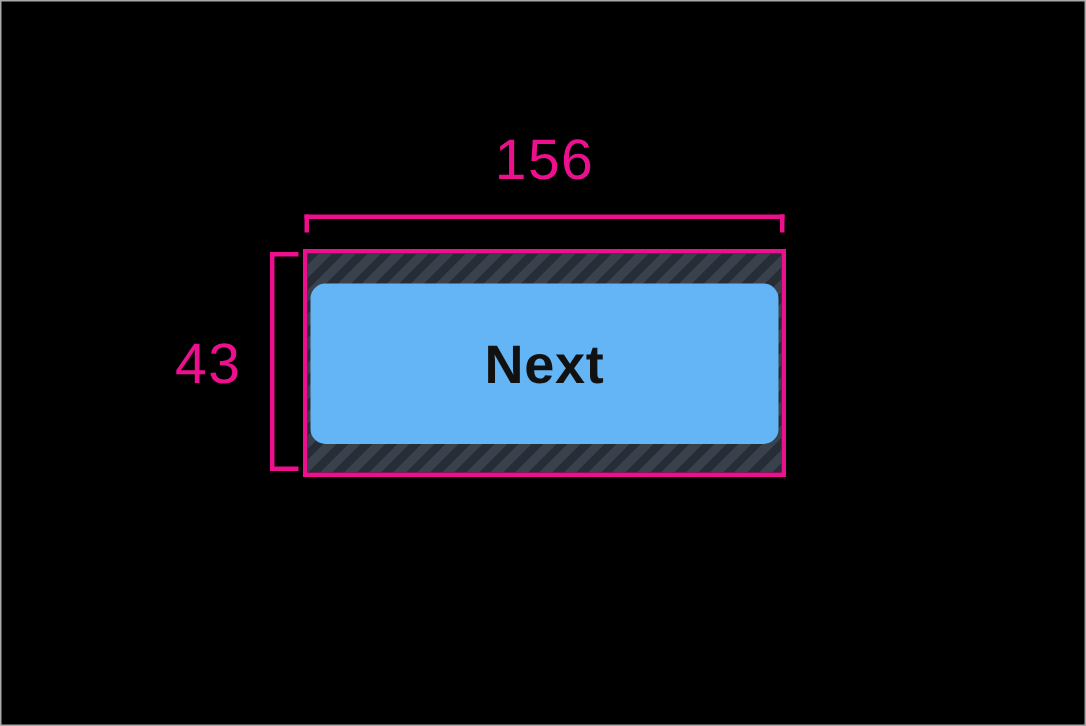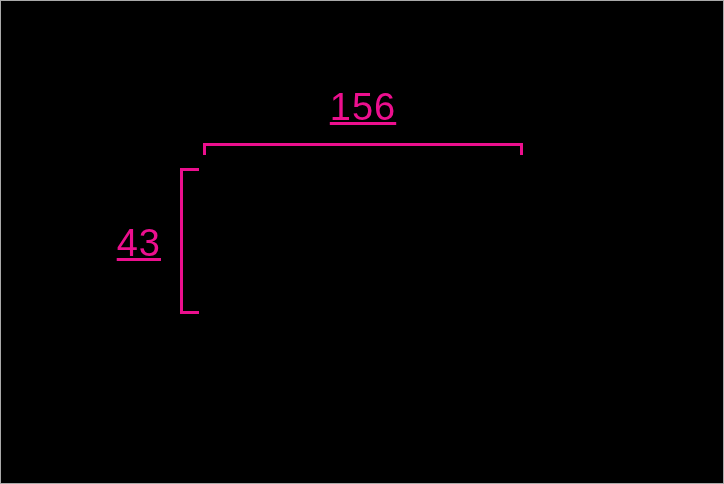--- a/index.html
+++ b/index.html
@@ -22,21 +22,20 @@
     font-family:"Liberation Sans","DejaVu Sans",sans-serif;
   }
   
   .dim-label{
     position:absolute;
     color:var(--pink);
     font-size:38px;
     line-height:38px;
     font-weight:400;
     letter-spacing:1px;
-    text-decoration:underline;
   }
   .dim-label.width{
     left:202px;top:87px;width:320px;
     text-align:center;
   }
   .dim-label.height{
     left:98px;top:223px;width:62px;
     text-align:right;
   }
   
@@ -90,14 +89,19 @@
 <div class="stage">
 
   <div class="dim-label width">156</div>
 
   <div class="bracket width"></div>
 
   <div class="dim-label height">43</div>
 
   <div class="bracket height"></div>
 
+  <div class="measured-box">
+    <button class="next-btn">
+      <span>Next</span>
+    </button>
+  </div>
 
 </div>
 
 </body></html>

